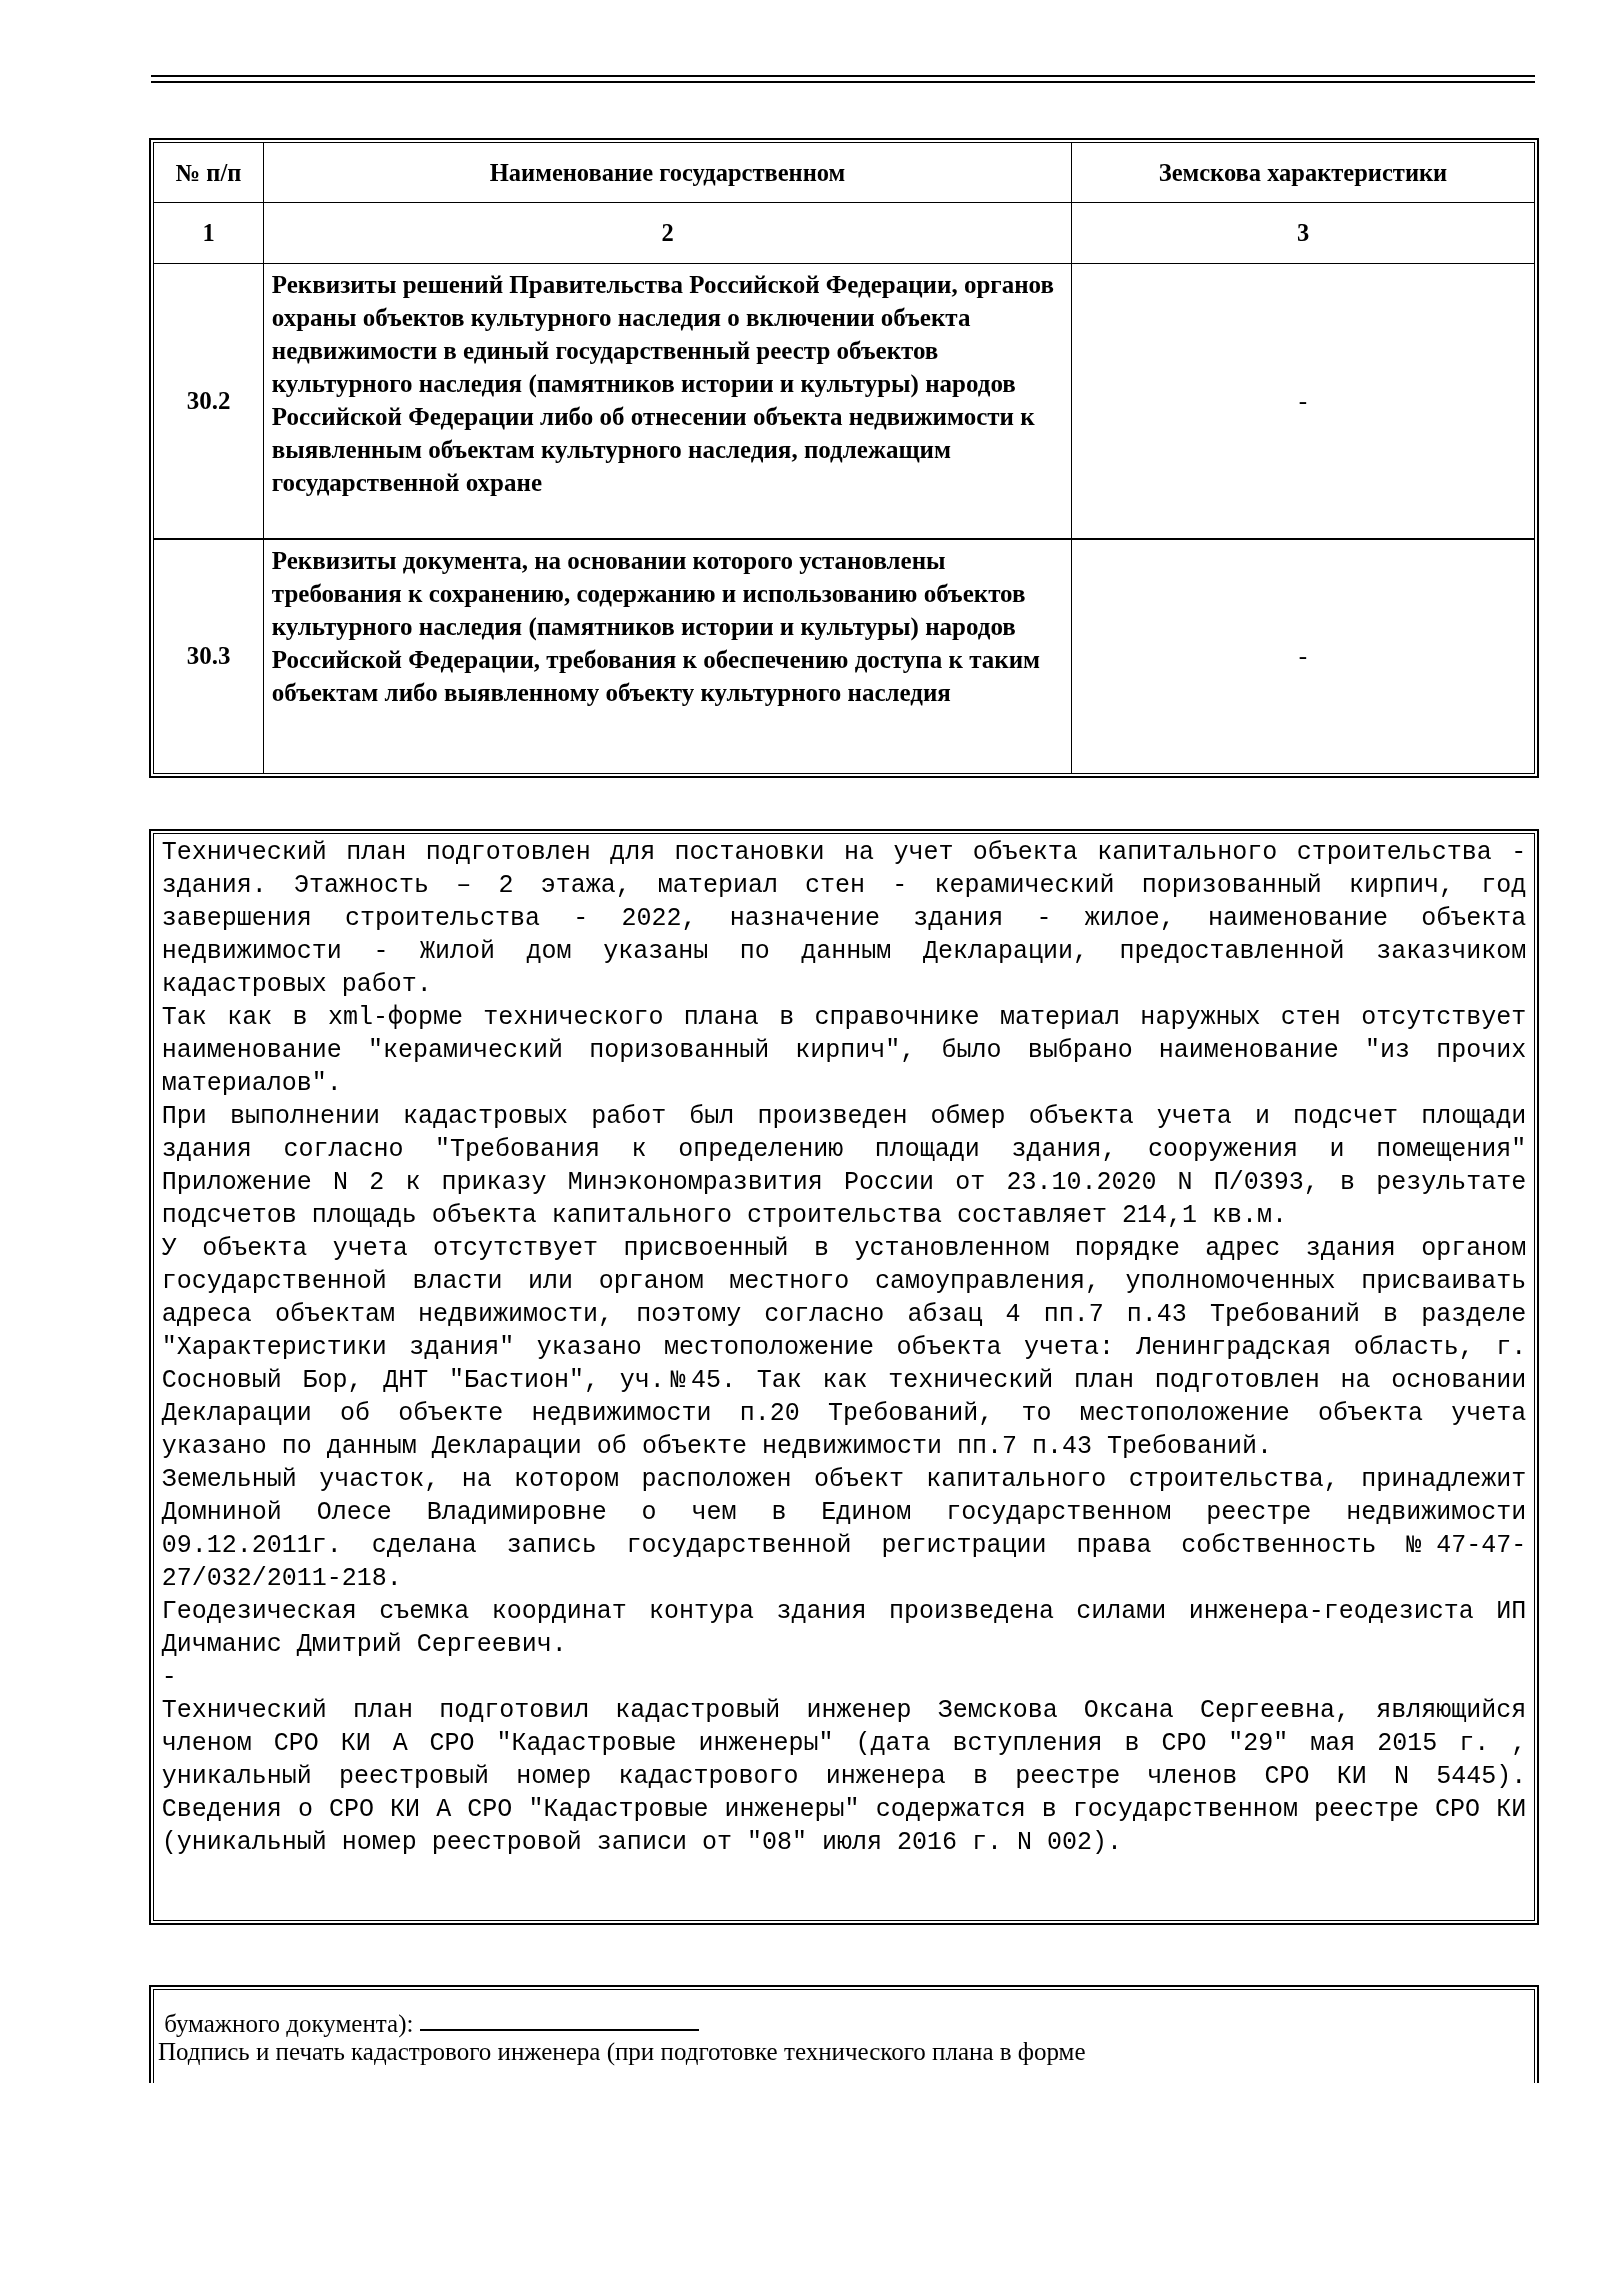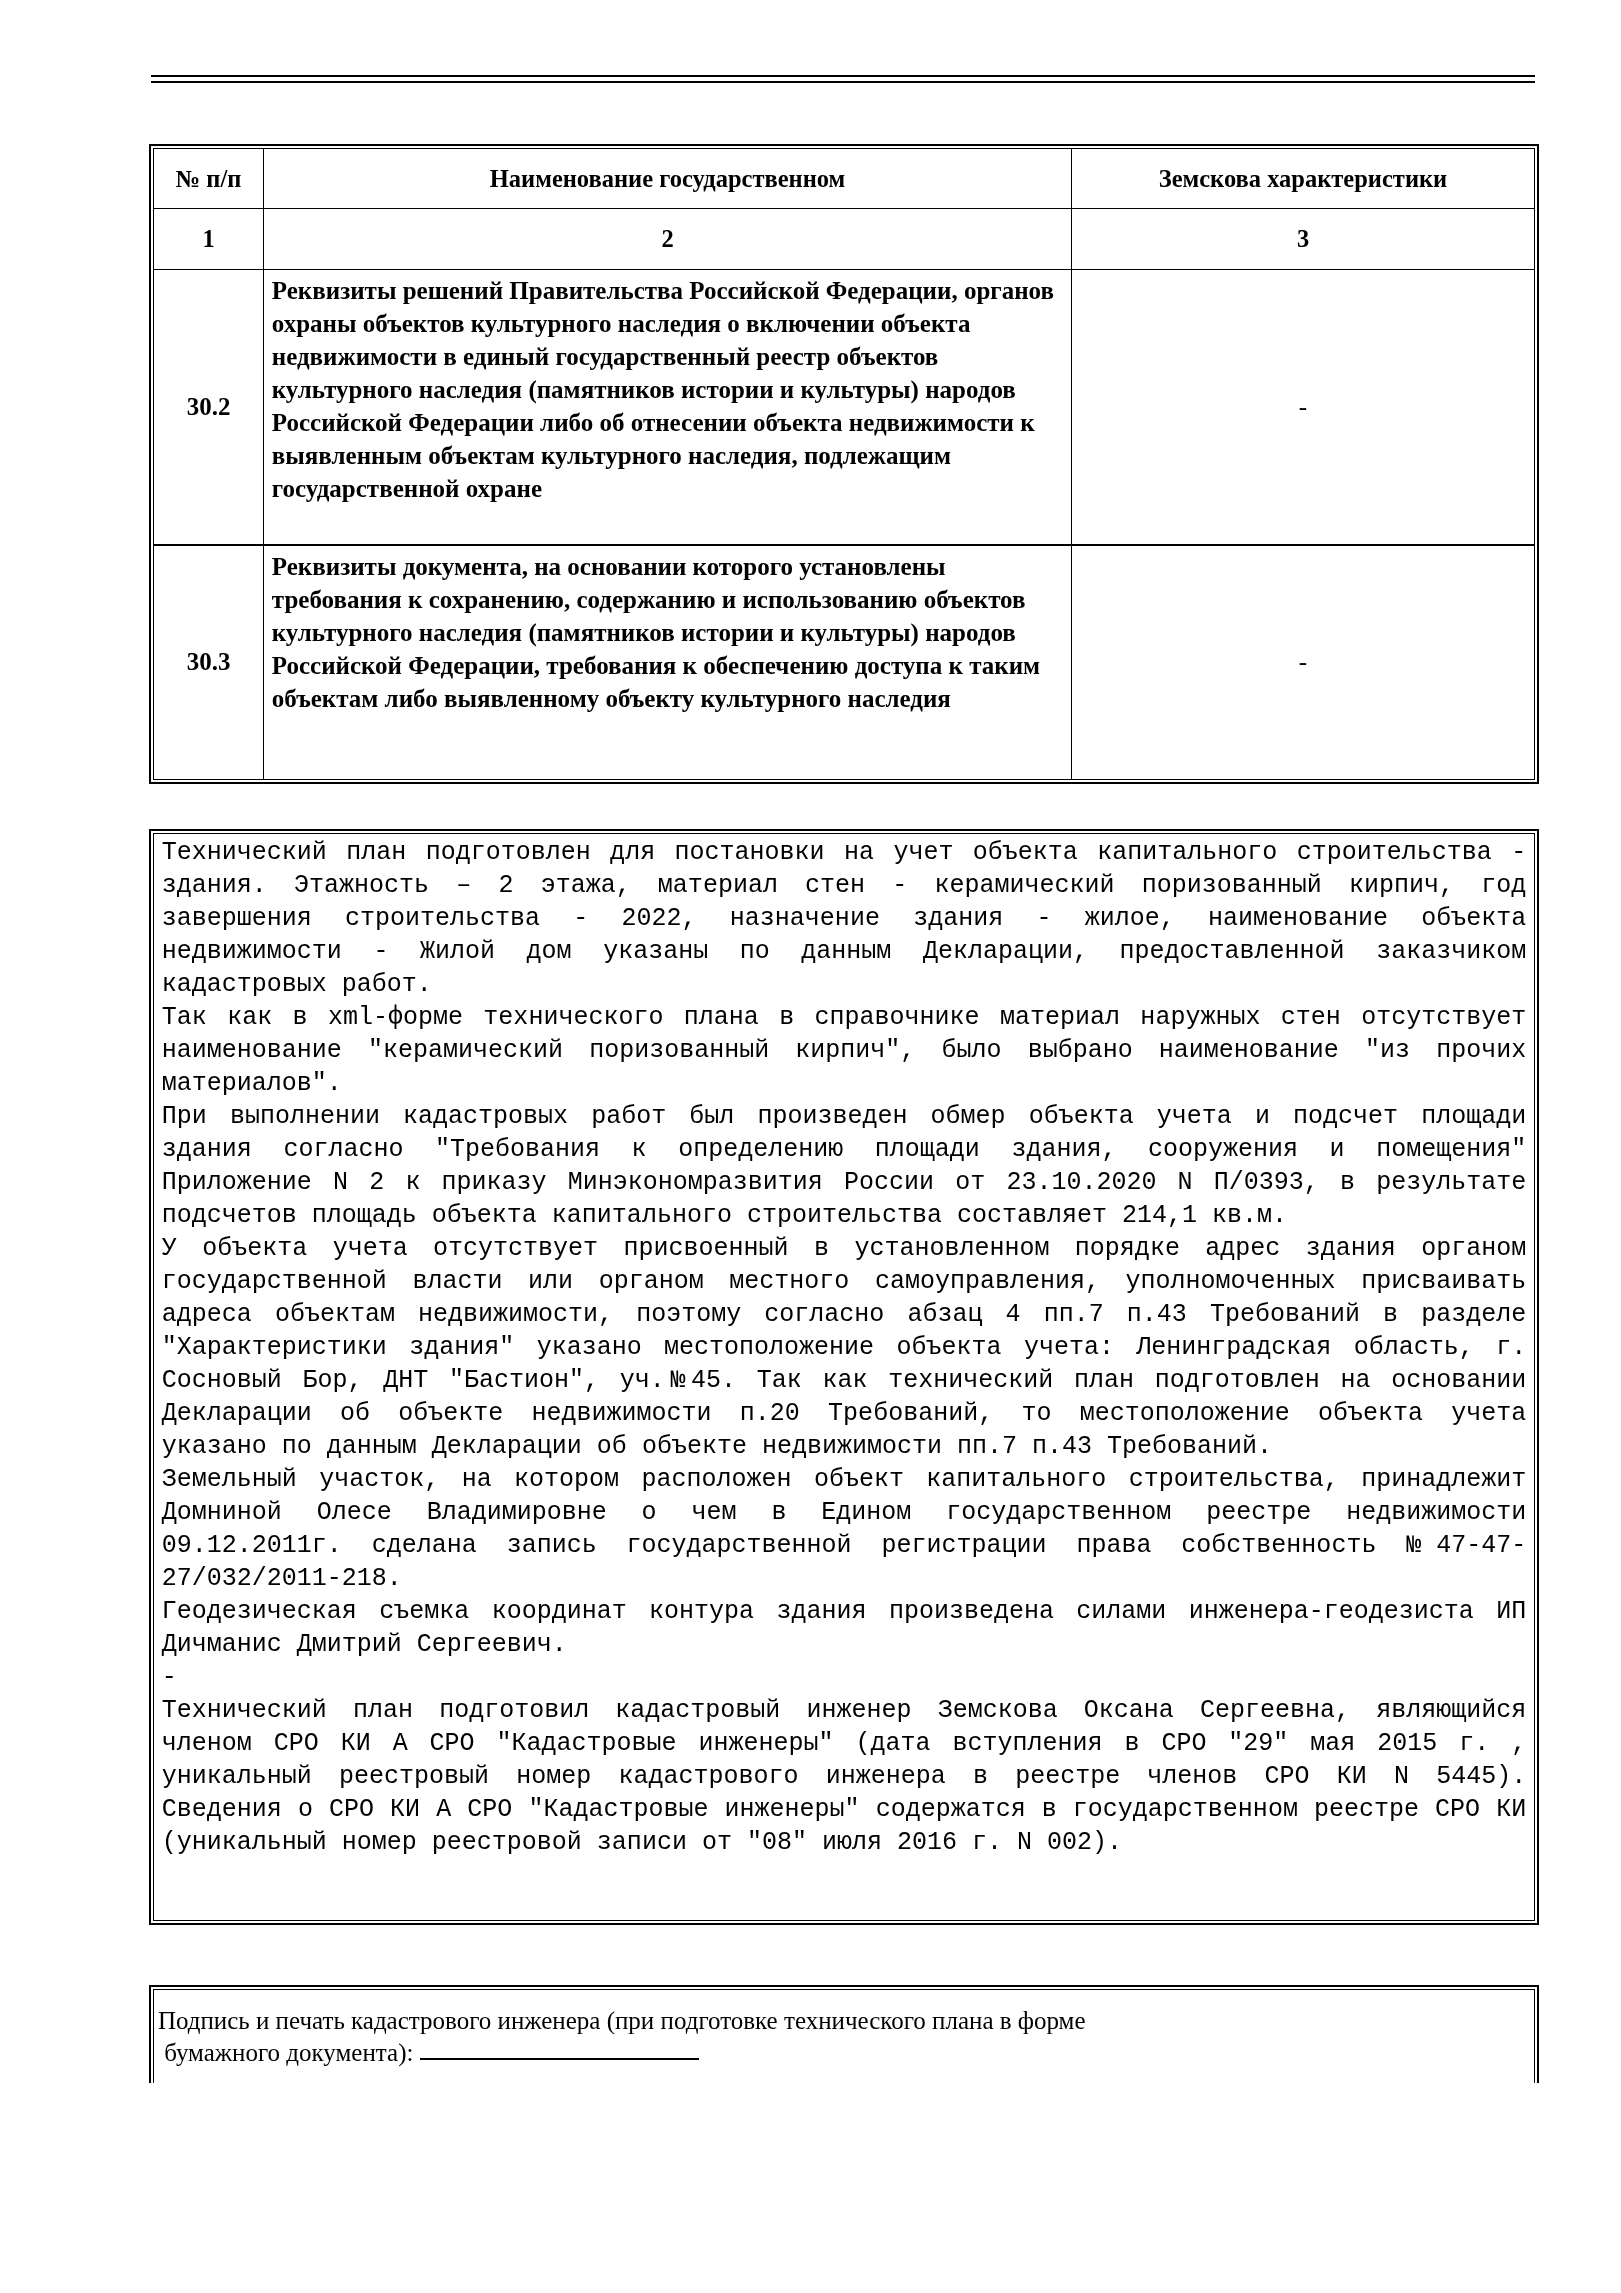--- a/index.html
+++ b/index.html
@@ -6,21 +6,21 @@
   body {
     width: 1621px; height: 2294px; position: relative; overflow: hidden;
     font-family: "Liberation Serif", serif; color: #000;
   }
   .top-rule {
     position: absolute; left: 151px; top: 75px; width: 1384px; height: 7.8px;
     border-top: 2.9px solid #000; border-bottom: 2px solid #000; box-sizing: border-box;
   }
   
   .tbl-wrap {
-    position: absolute; left: 149px; top: 144px; width: 1390px;
+    position: absolute; left: 149px; top: 138px; width: 1390px;
     border: 2.9px solid #000; padding: 2px; box-sizing: border-box;
   }
   table.chars {
     width: 100%; border-collapse: collapse; table-layout: fixed;
     border: 1px solid #000;
   }
   table.chars td {
     border: 1.5px solid #000; padding: 0 7.8px; vertical-align: middle;
   }
   .col1 { width: 110px; }
@@ -109,17 +109,17 @@
       <p> Земельный участок, на котором расположен объект капитального строительства, принадлежит Домниной Олесе Владимировне о чем в Едином государственном реестре недвижимости 09.12.2011г. сделана запись государственной регистрации права собственность №47-47-27/032/2011-218.</p>
       <p> Геодезическая съемка координат контура здания произведена силами инженера-геодезиста ИП Дичманис Дмитрий Сергеевич.</p>
       <p>-</p>
       <p>Технический план подготовил кадастровый инженер Земскова Оксана Сергеевна, являющийся членом СРО КИ А СРО "Кадастровые инженеры" (дата вступления в СРО "29" мая 2015 г. , уникальный реестровый номер кадастрового инженера в реестре членов СРО КИ N 5445). Сведения о СРО КИ А СРО "Кадастровые инженеры" содержатся в государственном реестре СРО КИ (уникальный номер реестровой записи от "08" июля 2016 г. N 002).</p>
     </div>
   </div>
 </div>
 
 <div class="sign">
   <div class="sign-inner">
+    <div style="white-space:pre"><span> бумажного документа): </span><span class="sign-line"></span></div>
     <div>Подпись и печать кадастрового инженера (при подготовке технического плана в форме</div>
-    <div style="white-space:pre"><span> бумажного документа): </span><span class="sign-line"></span></div>
   </div>
 </div>
 
 
 </body></html>

